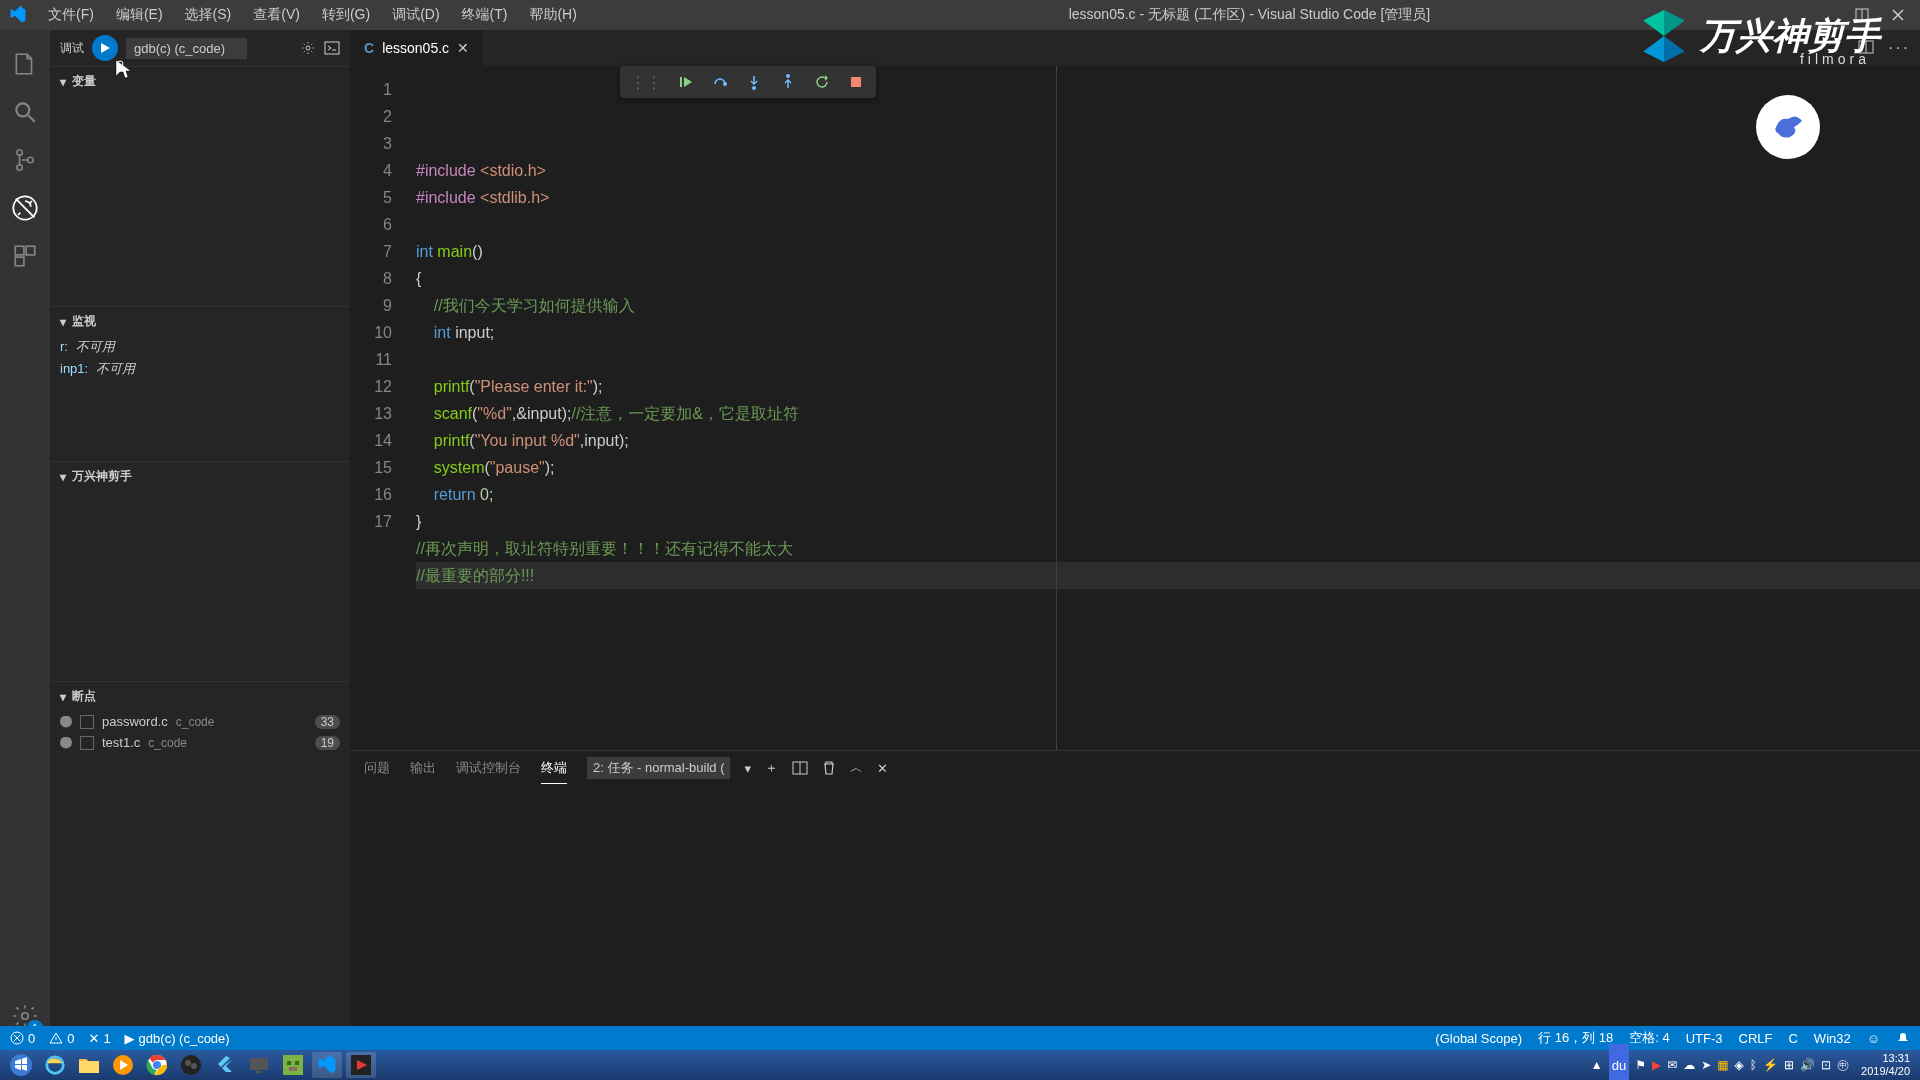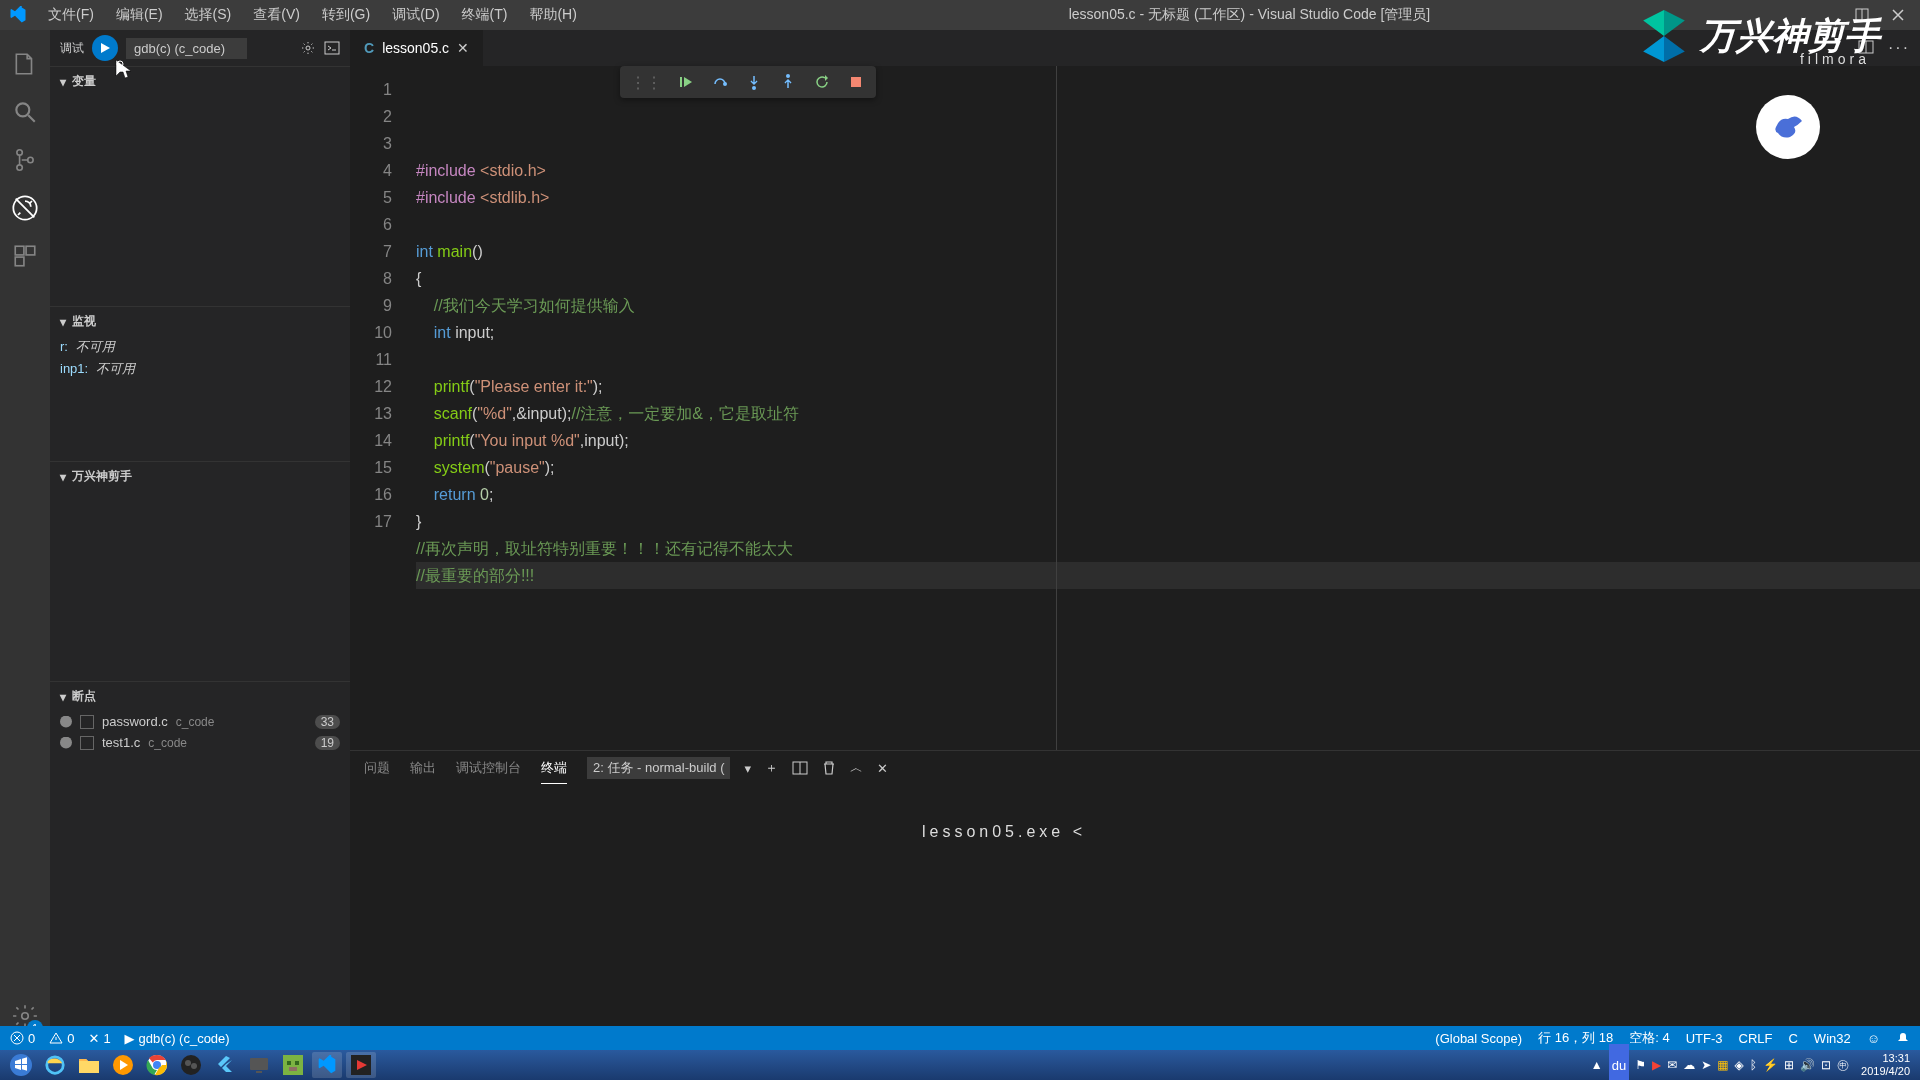--- a/index.html
+++ b/index.html
@@ -376,21 +376,20 @@
         <span>
             <svg width="14" height="16" viewBox="0 0 14 16">
               <path fill="none" stroke="#ccc" stroke-width="1.2" d="M2 4h10M4 4V2h6v2M3 4l1 10h6l1-10"></path>
             </svg>
           </span>
         <span style="color:#ccc">︿</span>
         <span style="color:#ccc">✕</span>
       </div>
     </div>
     <div class="term-body">
-      <div style="letter-spacing:4px">lesson05.exe &lt;</div>
       <div style="height:26px"></div>
       
     </div>
   </div>
 </div>
 
 <div class="statusbar">
   <span class="sb-item">
       <svg width="14" height="14" viewBox="0 0 14 14">
         <circle cx="7" cy="7" r="6" fill="none" stroke="#fff"></circle>

